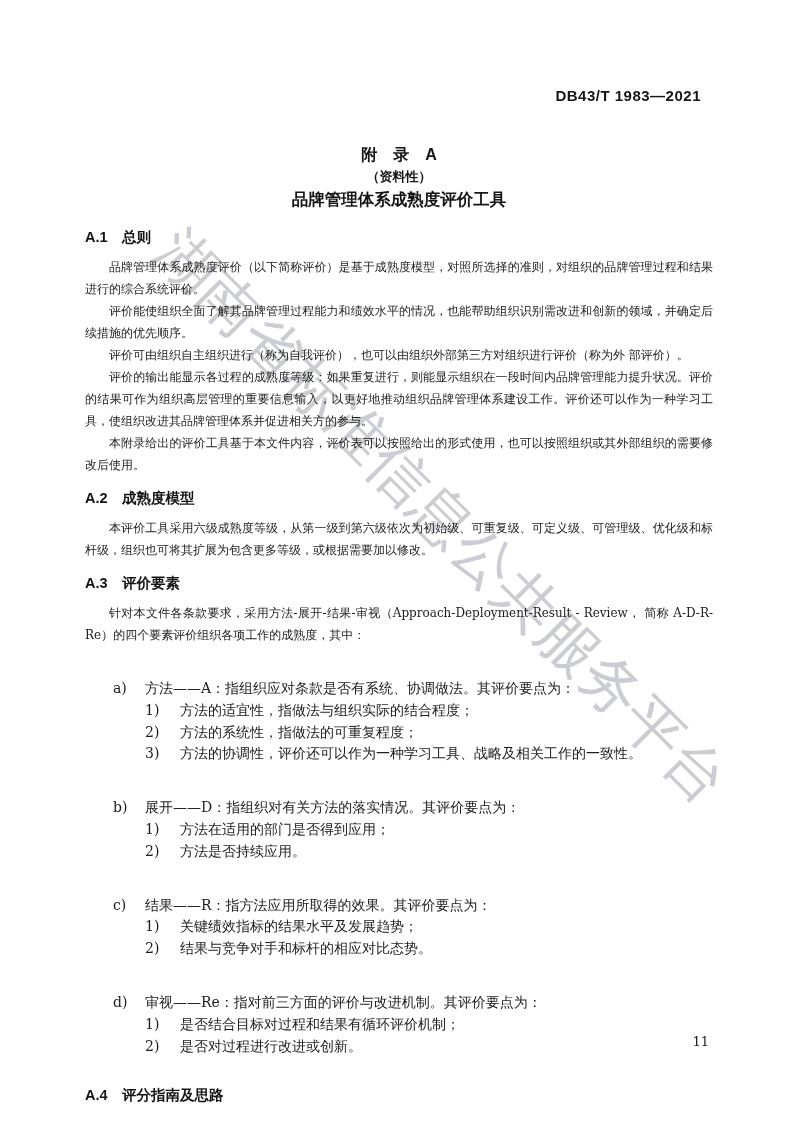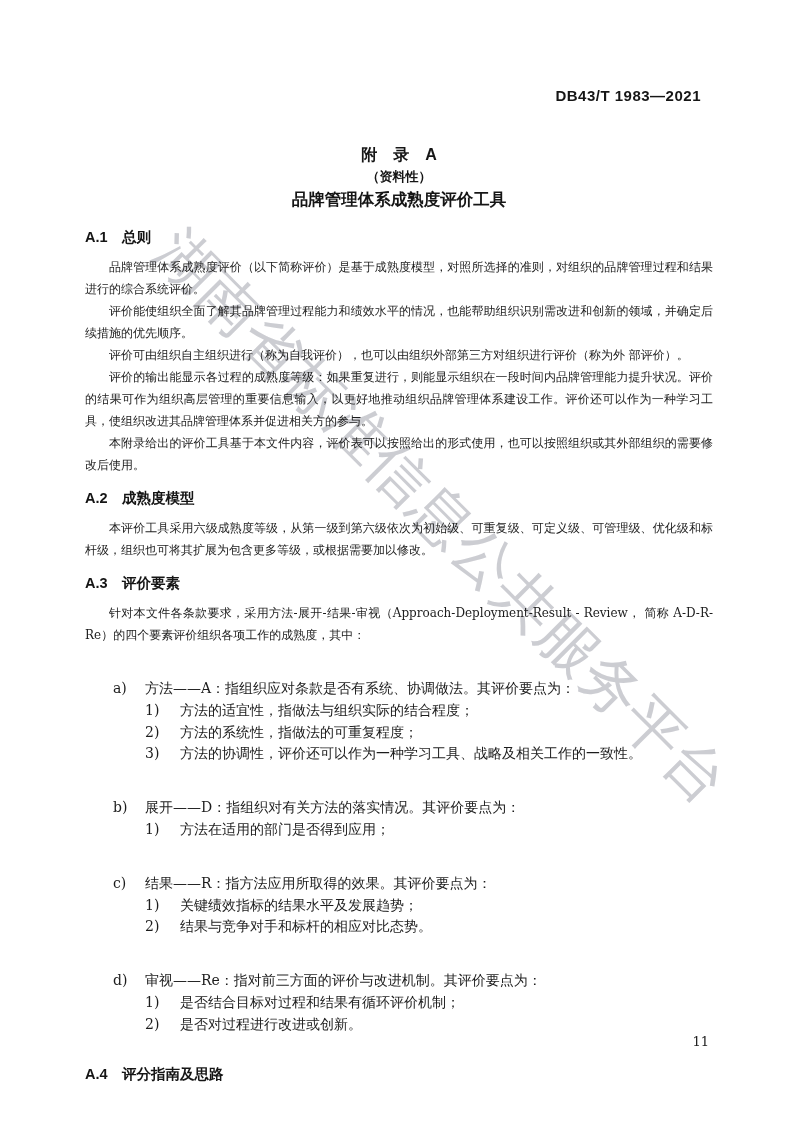--- a/index.html
+++ b/index.html
@@ -76,20 +76,21 @@
 
     <h2 class="sec">A.3　评价要素</h2>
     <p class="body">针对本文件各条款要求，采用方法-展开-结果-审视（Approach-Deployment-Result - Review， 简称 A-D-R-Re）的四个要素评价组织各项工作的成熟度，其中：</p>
 
     <p class="li l1"><span class="lbl">a)</span><span>方法——A：指组织应对条款是否有系统、协调做法。其评价要点为：</span></p>
     <p class="li l2"><span class="lbl">1)</span><span>方法的适宜性，指做法与组织实际的结合程度；</span></p>
     <p class="li l2"><span class="lbl">2)</span><span>方法的系统性，指做法的可重复程度；</span></p>
     <p class="li l2"><span class="lbl">3)</span><span>方法的协调性，评价还可以作为一种学习工具、战略及相关工作的一致性。</span></p>
     <p class="li l1"><span class="lbl">b)</span><span>展开——D：指组织对有关方法的落实情况。其评价要点为：</span></p>
     <p class="li l2"><span class="lbl">1)</span><span>方法在适用的部门是否得到应用；</span></p>
+    <p class="li l2"><span class="lbl">2)</span><span>方法是否持续应用。</span></p>
     <p class="li l1"><span class="lbl">c)</span><span>结果——R：指方法应用所取得的效果。其评价要点为：</span></p>
     <p class="li l2"><span class="lbl">1)</span><span>关键绩效指标的结果水平及发展趋势；</span></p>
     <p class="li l2"><span class="lbl">2)</span><span>结果与竞争对手和标杆的相应对比态势。</span></p>
     <p class="li l1"><span class="lbl">d)</span><span>审视——Re：指对前三方面的评价与改进机制。其评价要点为：</span></p>
     <p class="li l2"><span class="lbl">1)</span><span>是否结合目标对过程和结果有循环评价机制；</span></p>
     <p class="li l2"><span class="lbl">2)</span><span>是否对过程进行改进或创新。</span></p>
 
     <h2 class="sec last">A.4　评分指南及思路</h2>
 
   </div>

